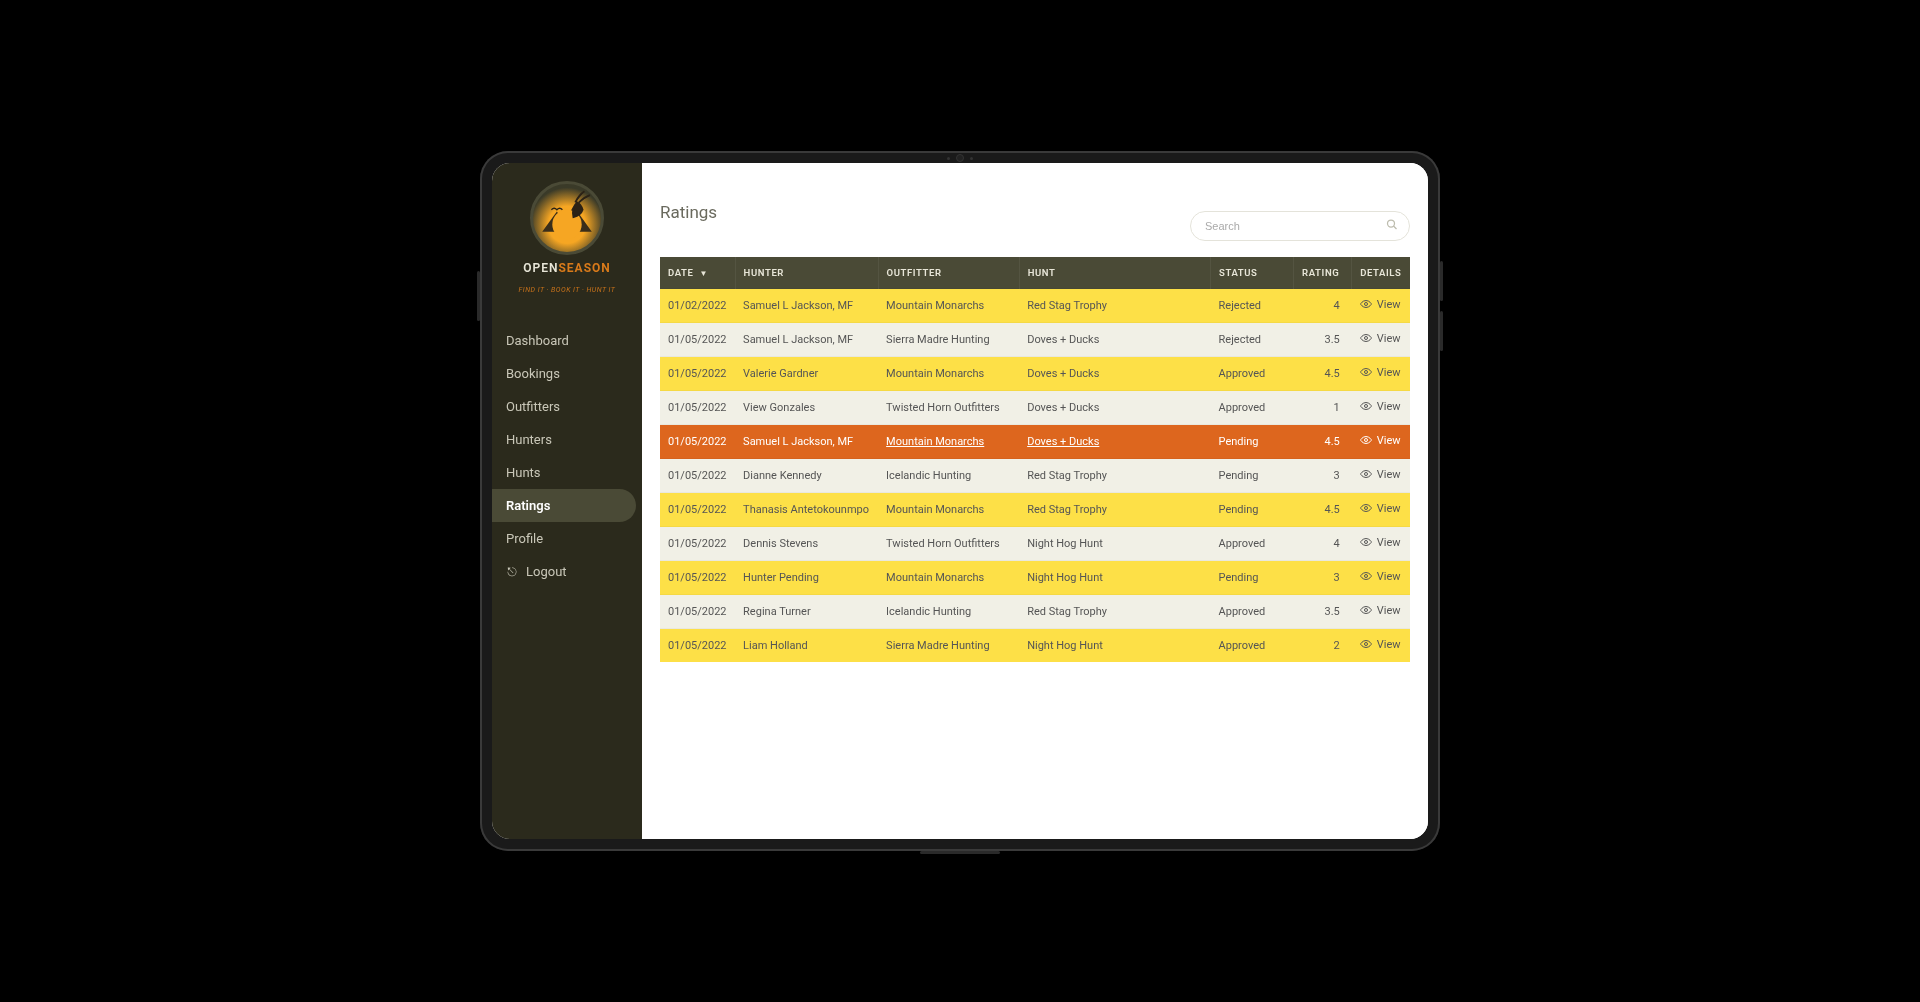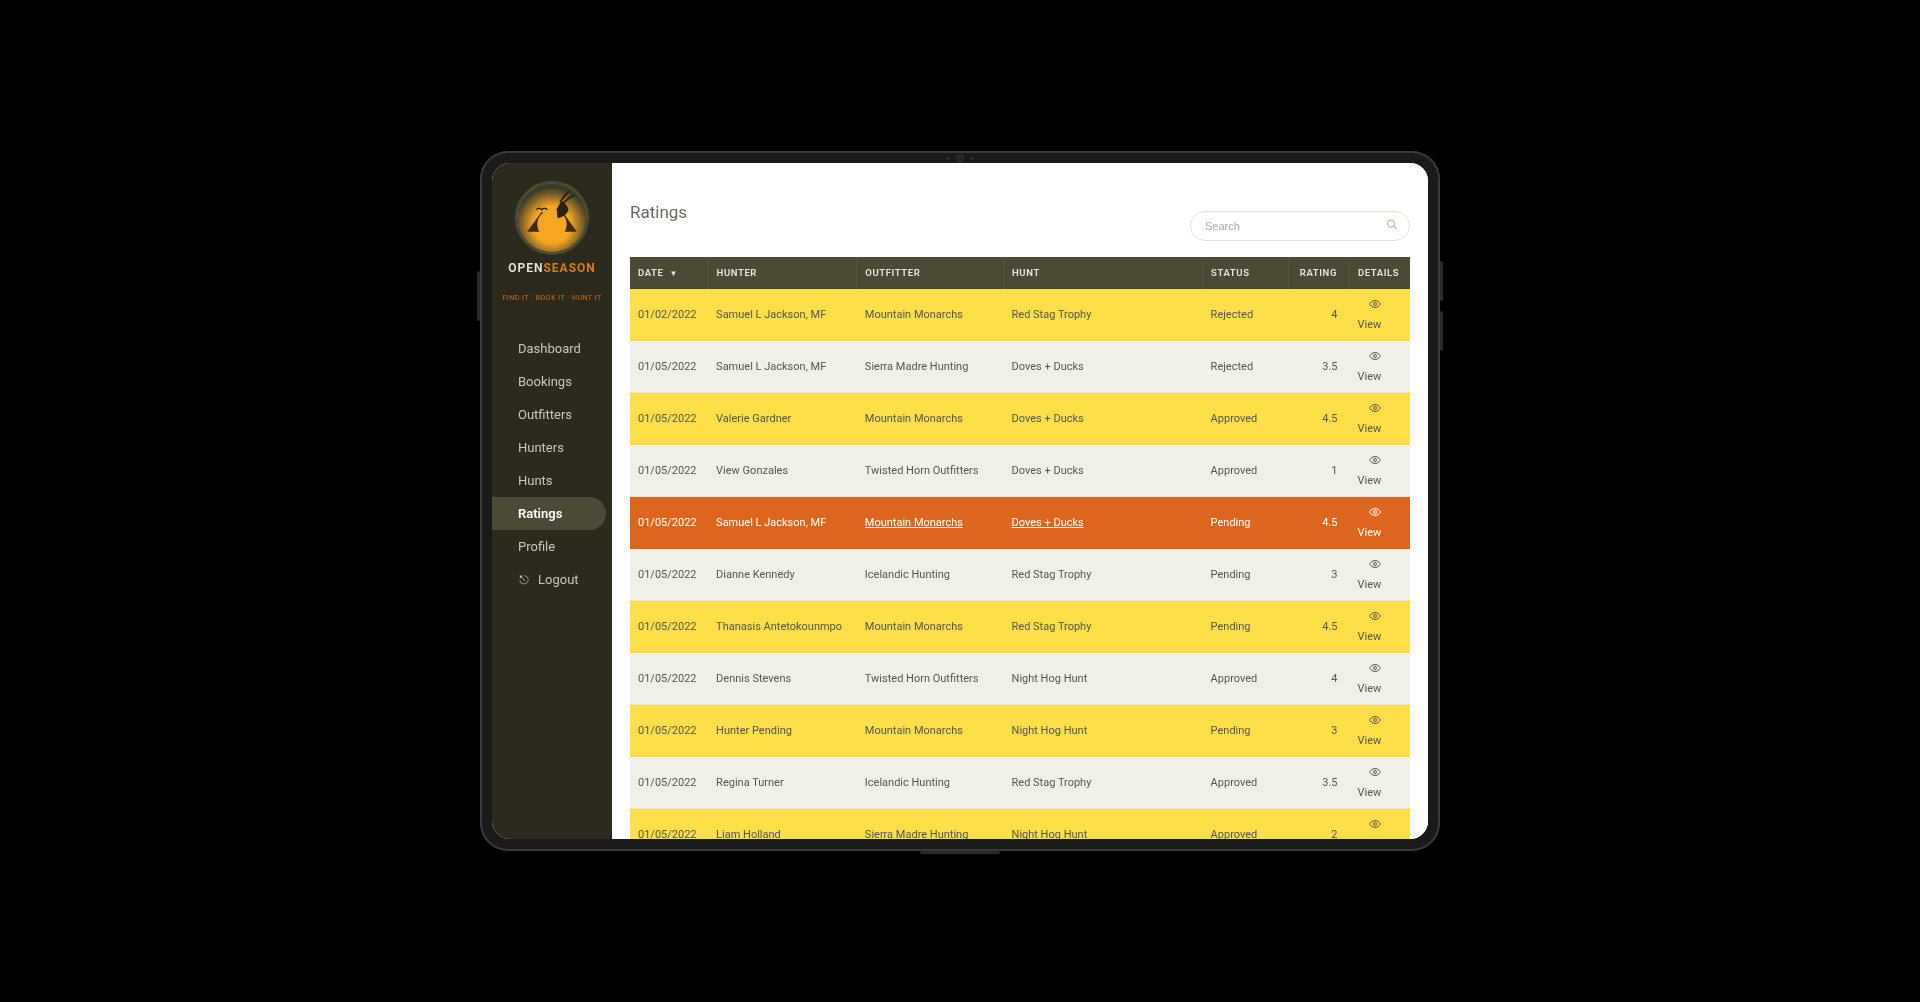--- a/index.html
+++ b/index.html
@@ -46,21 +46,21 @@
   .screen {
     width: 100%;
     height: 100%;
     background: #fff;
     border-radius: 18px;
     overflow: hidden;
     display: flex;
   }
   
   .sidebar {
-    width: 120px;
+    width: 150px;
     background: #2b2a1c;
     display: flex;
     flex-direction: column;
     color: #c9c7b8;
     flex-shrink: 0;
   }
   .logo-block {
     padding: 18px 10px 10px;
     text-align: center;
   }
@@ -69,24 +69,24 @@
     margin: 0 auto 6px;
     border-radius: 50%;
     background: radial-gradient(circle at 50% 60%, #f6a623 0%, #f6a623 35%, #3a3a28 70%);
     border: 3px solid #4a4a36;
     position: relative;
     overflow: hidden;
   }
   .logo-circle svg { position:absolute; inset:0; }
   .brand-line { font-size: 12px; letter-spacing:1px; color:#e8e6d8; font-weight:600; }
   .brand-line .accent { color:#d97a1a; font-weight:700; }
-  .brand-tag { font-size:7px; color:#d97a1a; letter-spacing:0.5px; margin-top:19px; opacity:0.9; }
+  .brand-tag { font-size:7px; color:#d97a1a; letter-spacing:0.5px; margin-top:11px; opacity:0.9;font-style:italic; }
   .nav { margin-top: 20px; display:flex; flex-direction:column; }
   .nav-item {
-    padding: 9px 26px;
+    padding: 9px 14px;
     font-size: 13px;
     color: #c9c7b8;
     cursor: pointer;
     border-radius: 0 18px 18px 0;
     margin-right: 6px;
     display:flex; align-items:center; gap:8px;
   }
   .nav-item.active {
     background: #4a4a36;
     color: #fff;
@@ -162,21 +162,21 @@
   tbody td {
     padding: 9px 8px;
     color: #555;
     border-top: 1px solid rgba(0,0,0,0.03);
     white-space: nowrap;
   }
   tbody tr.hl td { color:#fff; }
   .col-rating { text-align: right; padding-right:12px; }
   th.col-rating { text-align:right; }
   .col-details { }
-  .view-link { display:inline-flex; align-items:flex-end; gap:5px; cursor:pointer;flex-direction:column; }
+  .view-link { display:inline-flex; align-items:flex-start; gap:5px; cursor:pointer; }
   .eye-icon { font-size:11px; }
   tbody tr:not(.hl) .link-cell { color:#555; }
   tbody tr.hl .link-cell { text-decoration: underline; }
   
   col.c-date     { width: 72px; }
   col.c-hunter   { width: 140px; }
   col.c-outfit   { width: 140px; }
   col.c-hunt     { width: 190px; }
   col.c-status   { width: 82px; }
   col.c-rating   { width: 52px; }

